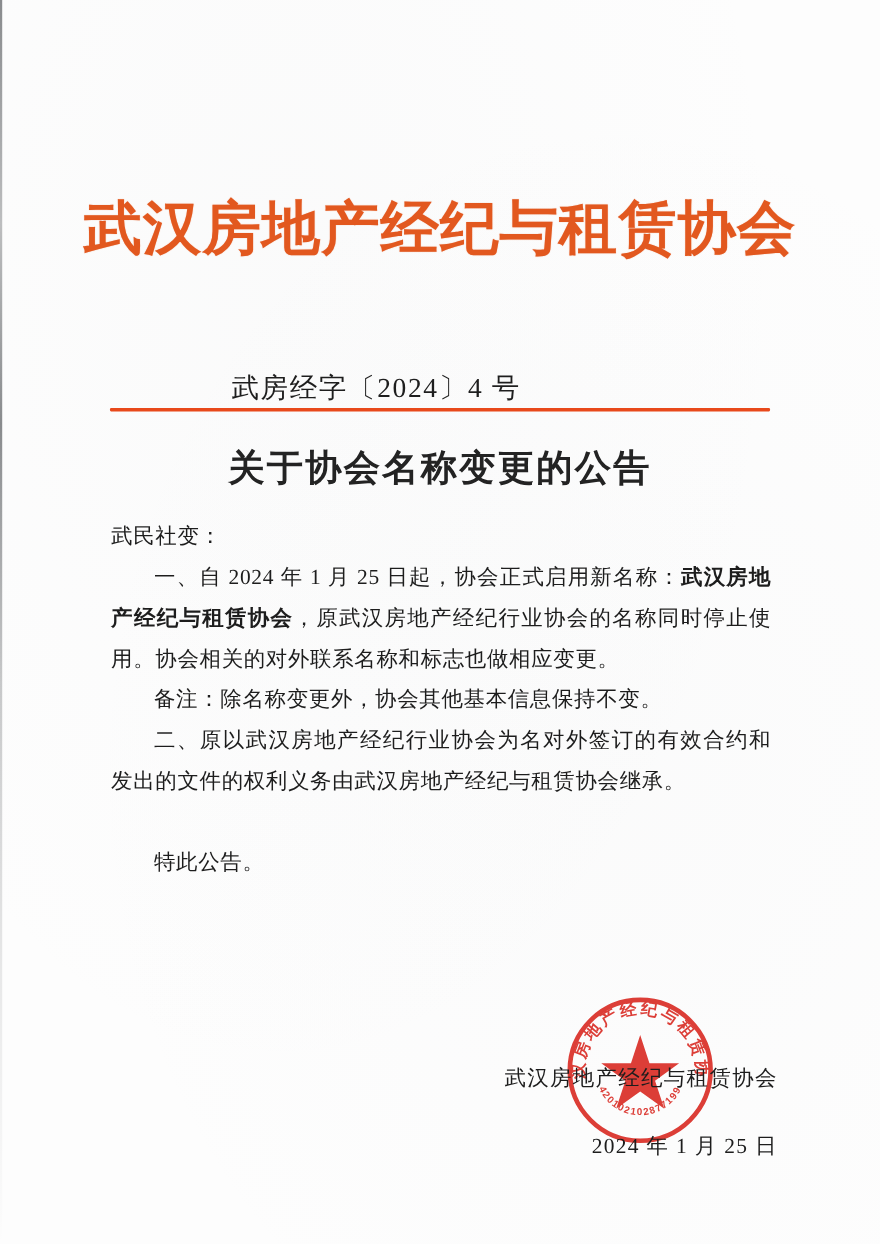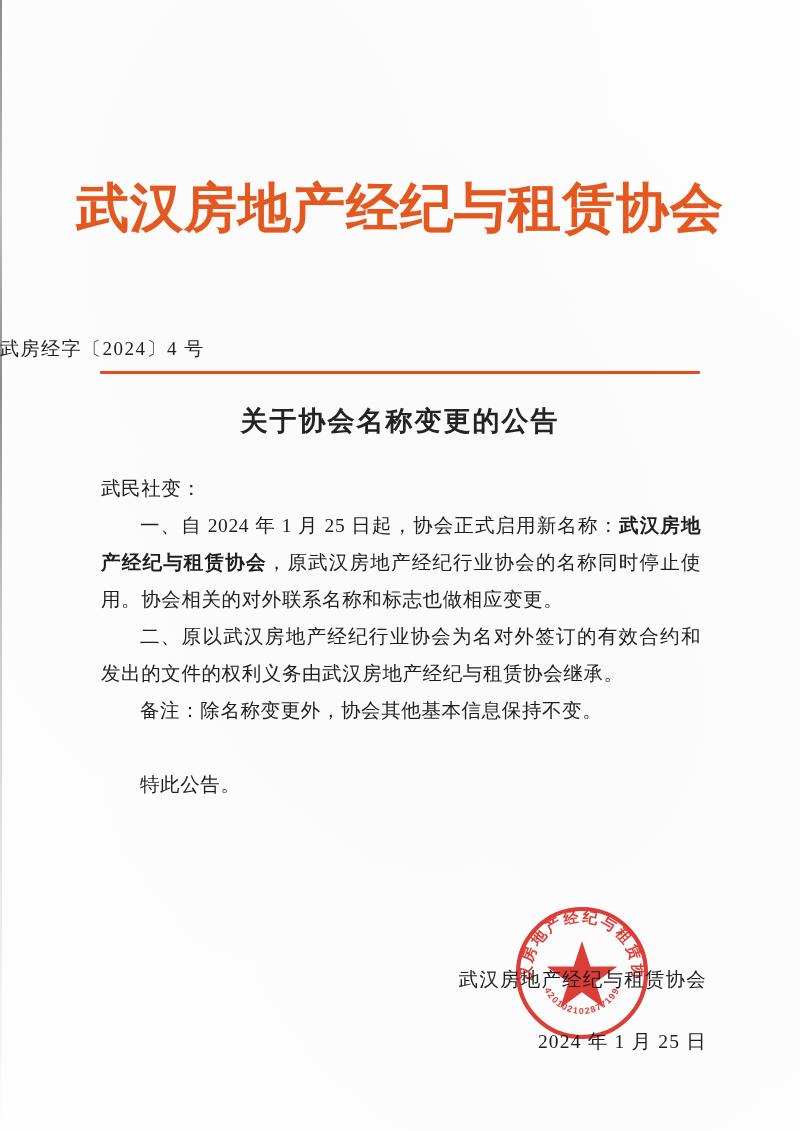--- a/index.html
+++ b/index.html
@@ -59,21 +59,22 @@
     text-shadow: 0 0 1px rgba(226,88,31,0.45);
     white-space: nowrap;
   }
 
   
   .doc-number {
     position: absolute;
     top: 336px;
     left: 0;
     width: 684px;
-    font-size: 19px;
+    text-align: center;
+    font-size: 25px;
     letter-spacing: 1.5px;
     color: #1e1e1e;
   }
   .red-rule {
     position: absolute;
     top: 371px;
     left: 100px;
     width: 600px;
     height: 3px;
     background: #e8491b;
@@ -82,21 +83,21 @@
 
   
   .doc-title {
     position: absolute;
     top: 403px;
     left: 0;
     width: 800px;
     text-align: center;
     font-family: "DejaVu Sans", "Liberation Sans", sans-serif;
     font-weight: 700;
-    font-size: 27px;
+    font-size: 33px;
     letter-spacing: 2px;
     color: #232323;
   }
 
   
   .body-area {
     position: absolute;
     top: 470px;
     left: 101px;
     width: 600px;
@@ -196,23 +197,23 @@
 
   <div class="doc-title">关于协会名称变更的公告</div>
 
   <div class="body-area">
 
     <p class="para salutation">武民社变：</p>
 
 
     <p class="para indent"><span>一、自 2024 年 1 月 25 日起，协会正式启用新名称：</span><span class="emph">武汉房地产经纪与租赁协会</span><span>，原武汉房地产经纪行业协会的名称同时停止使用。协会相关的对外联系名称和标志也做相应变更。</span></p>
 
+    <p class="para indent">备注：除名称变更外，协会其他基本信息保持不变。</p>
+
     <p class="para indent">二、原以武汉房地产经纪行业协会为名对外签订的有效合约和发出的文件的权利义务由武汉房地产经纪与租赁协会继承。</p>
-
-    <p class="para indent">备注：除名称变更外，协会其他基本信息保持不变。</p>
 
     <div class="spacer-line"></div>
 
     <p class="para indent">特此公告。</p>
   </div>
 
   <div class="seal">
     <svg viewBox="0 0 140 140" xmlns="http://www.w3.org/2000/svg">
       <defs>
         <path id="arcTop" d="M 19 70 A 51 51 0 0 1 121 70" fill="none"></path>

